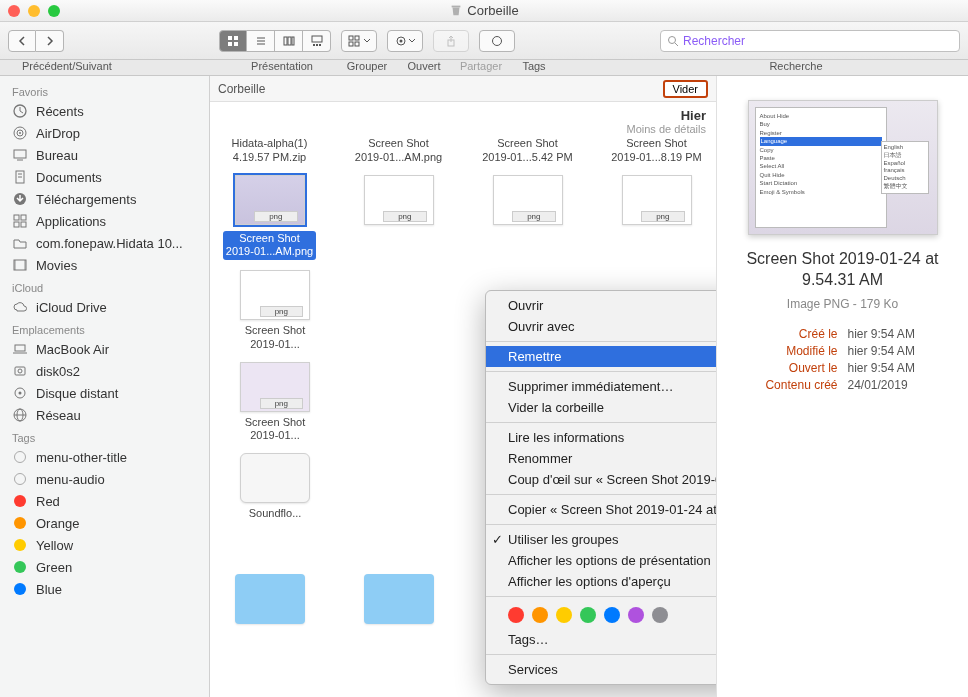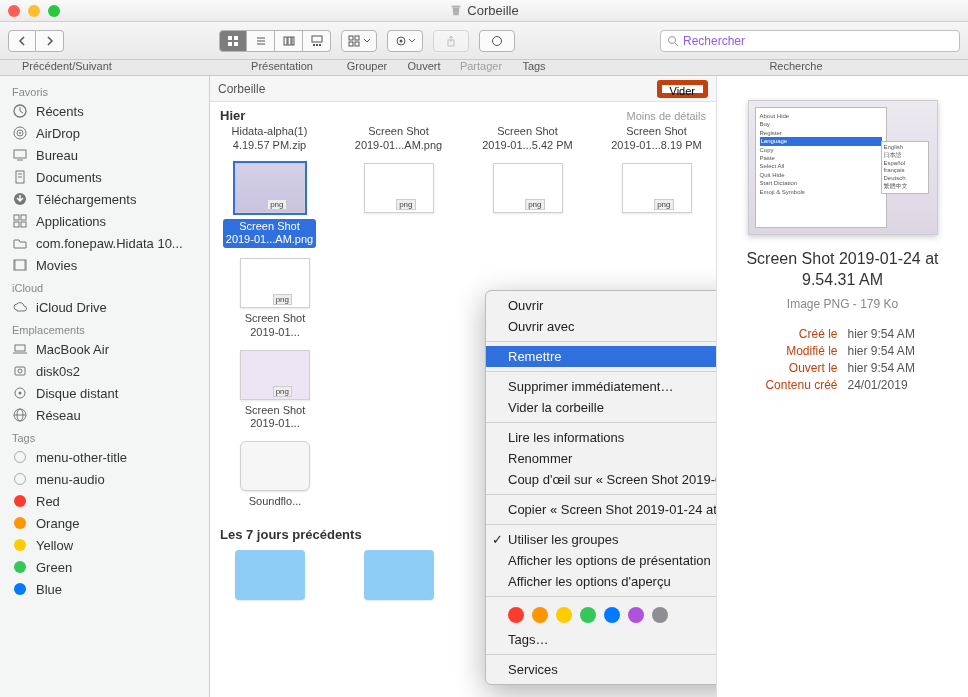--- a/index.html
+++ b/index.html
@@ -31,32 +31,32 @@
 .body{flex:1;display:flex;overflow:hidden;}
 .sidebar{width:210px;background:#f4f5f5;border-right:1px solid #d0d0d0;overflow-y:auto;padding:4px 0;}
 .sb-head{font-size:11px;color:#888;padding:6px 12px 2px;}
 .sb-item{display:flex;align-items:center;gap:8px;padding:3px 12px;font-size:13px;color:#333;}
 .sb-icon{width:16px;height:16px;display:flex;align-items:center;justify-content:center;flex:none;}
 .tag-dot{width:12px;height:12px;border-radius:50%;box-sizing:border-box;}
 
 .content{flex:1;display:flex;overflow:hidden;}
 .main{flex:1;background:#fff;overflow:hidden;display:flex;flex-direction:column;position:relative;}
 .pathbar{height:26px;background:#f6f6f6;border-bottom:1px solid #e0e0e0;display:flex;align-items:center;padding:0 8px;font-size:12px;color:#555;}
-.vider-btn{margin-left:auto;height:18px;padding:0 8px;border:5px solid #c2410c;border-radius:3px;background:#fff;font-size:11px;}
-.section-head{display:flex;align-items:center;padding:6px 10px 4px;}
+.vider-btn{margin-left:auto;height:18px;padding:0 8px;border:2px solid #c2410c;border-radius:3px;background:#fff;font-size:11px;}
+.section-head{display:flex;align-items:flex-end;padding:6px 10px 4px;flex-direction:column;}
 .section-head .name{font-weight:bold;font-size:13px;color:#333;}
 .section-head .detail{margin-left:auto;font-size:11px;color:#999;}
 
 .icons-area{padding:0 10px;}
 .file-row{display:flex;gap:30px;}
 .file{width:110px;text-align:center;font-size:11px;color:#444;}
 .file .thumb{width:70px;height:50px;margin:4px auto;border:1px solid #d0d0d0;background:#fff;position:relative;box-shadow:0 1px 2px rgba(0,0,0,.1);}
 .file.selected .thumb{outline:2px solid #2f6fde;}
 .file.selected .label{background:#2f6fde;color:#fff;border-radius:3px;display:inline-block;padding:1px 3px;}
-.thumb .badge{position:absolute;bottom:2px;right:17px;font-size:8px;background:#eee;border:1px solid #ccc;padding:0 2px;}
+.thumb .badge{position:absolute;bottom:2px;right:6px;font-size:8px;background:#eee;border:1px solid #ccc;padding:0 14px;}
 .file .label{display:block;line-height:1.25;margin-top:2px;}
 
 .preview{width:252px;background:#fff;border-left:1px solid #e0e0e0;padding:14px;overflow:hidden;}
 .preview-img{width:190px;height:135px;margin:10px auto 14px;border:1px solid #ccc;box-shadow:0 2px 6px rgba(0,0,0,.2);background:linear-gradient(#ece9f0,#dcd6e4);position:relative;}
 .preview-title{text-align:center;font-size:16px;color:#333;line-height:1.3;margin-bottom:6px;}
 .preview-meta{text-align:center;font-size:12px;color:#888;margin-bottom:16px;}
 .preview-table{font-size:12px;color:#555;}
 .preview-table div{display:flex;margin-bottom:3px;}
 .preview-table .k{flex:1;text-align:right;color:#c2410c;margin-right:10px;}
 .preview-table .v{flex:1;text-align:left;}

